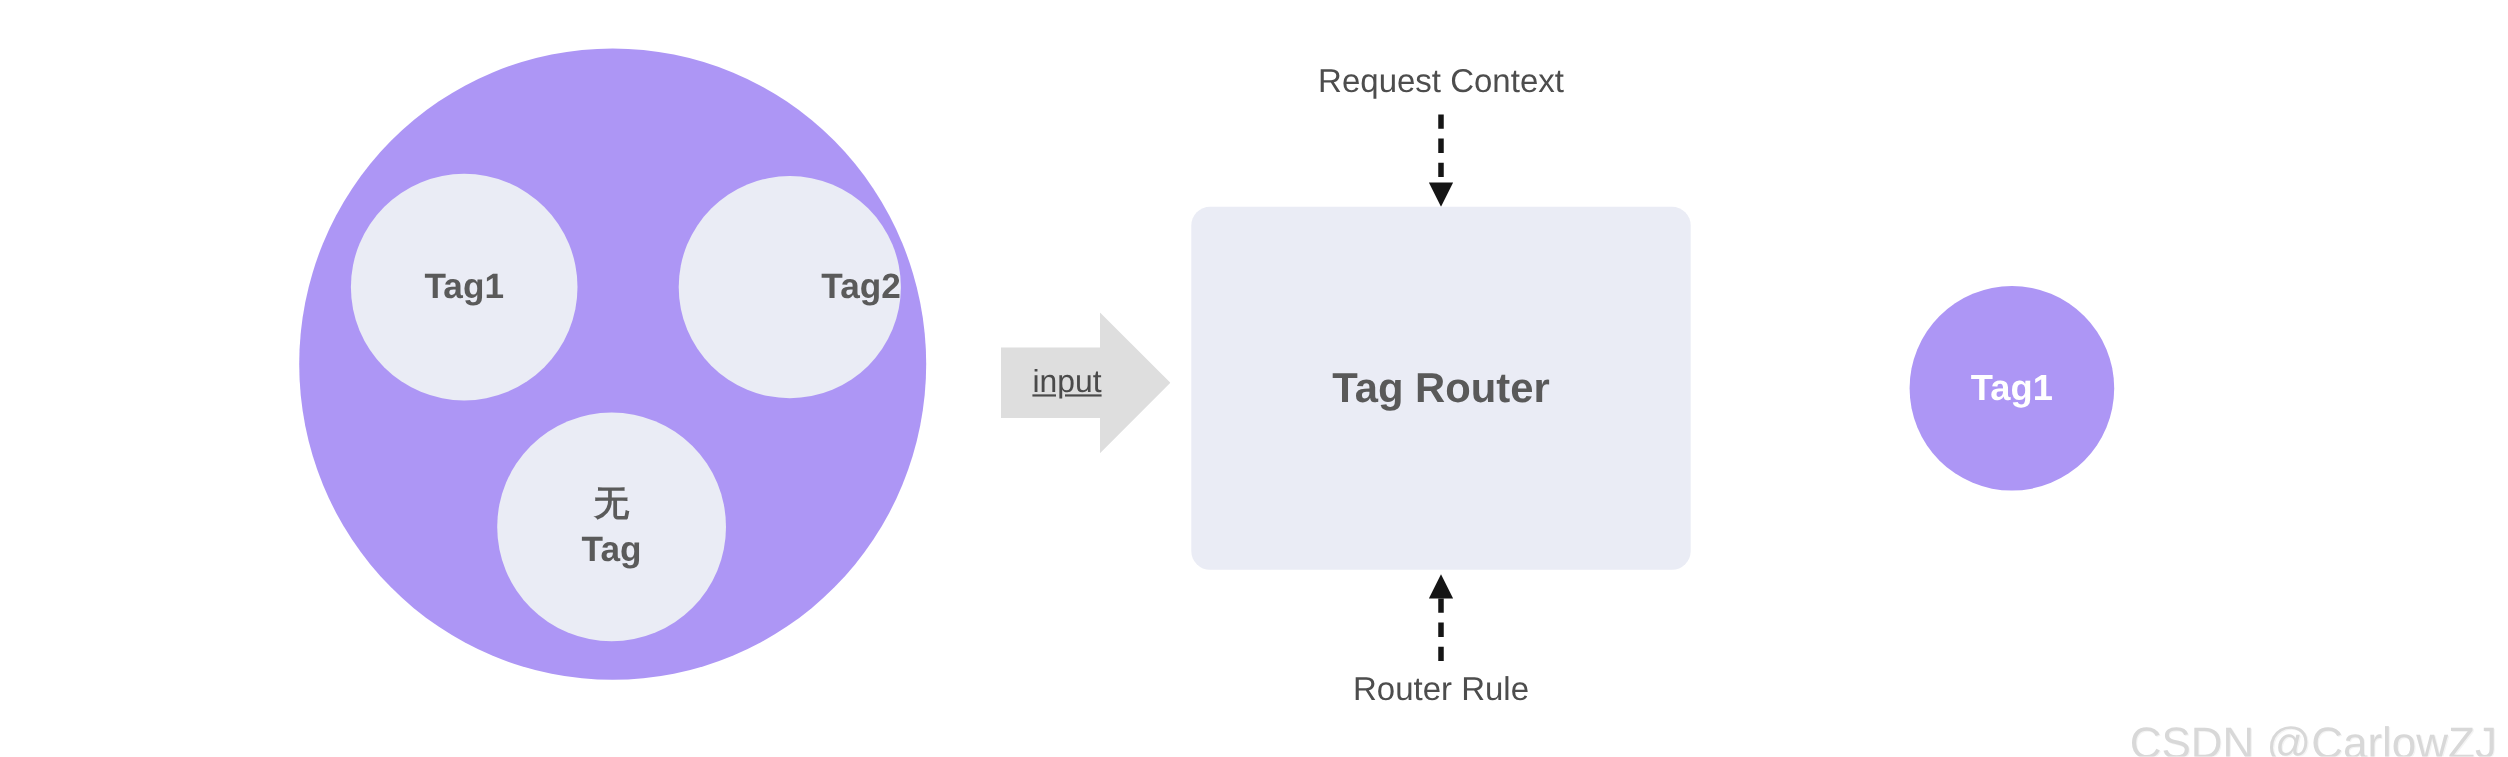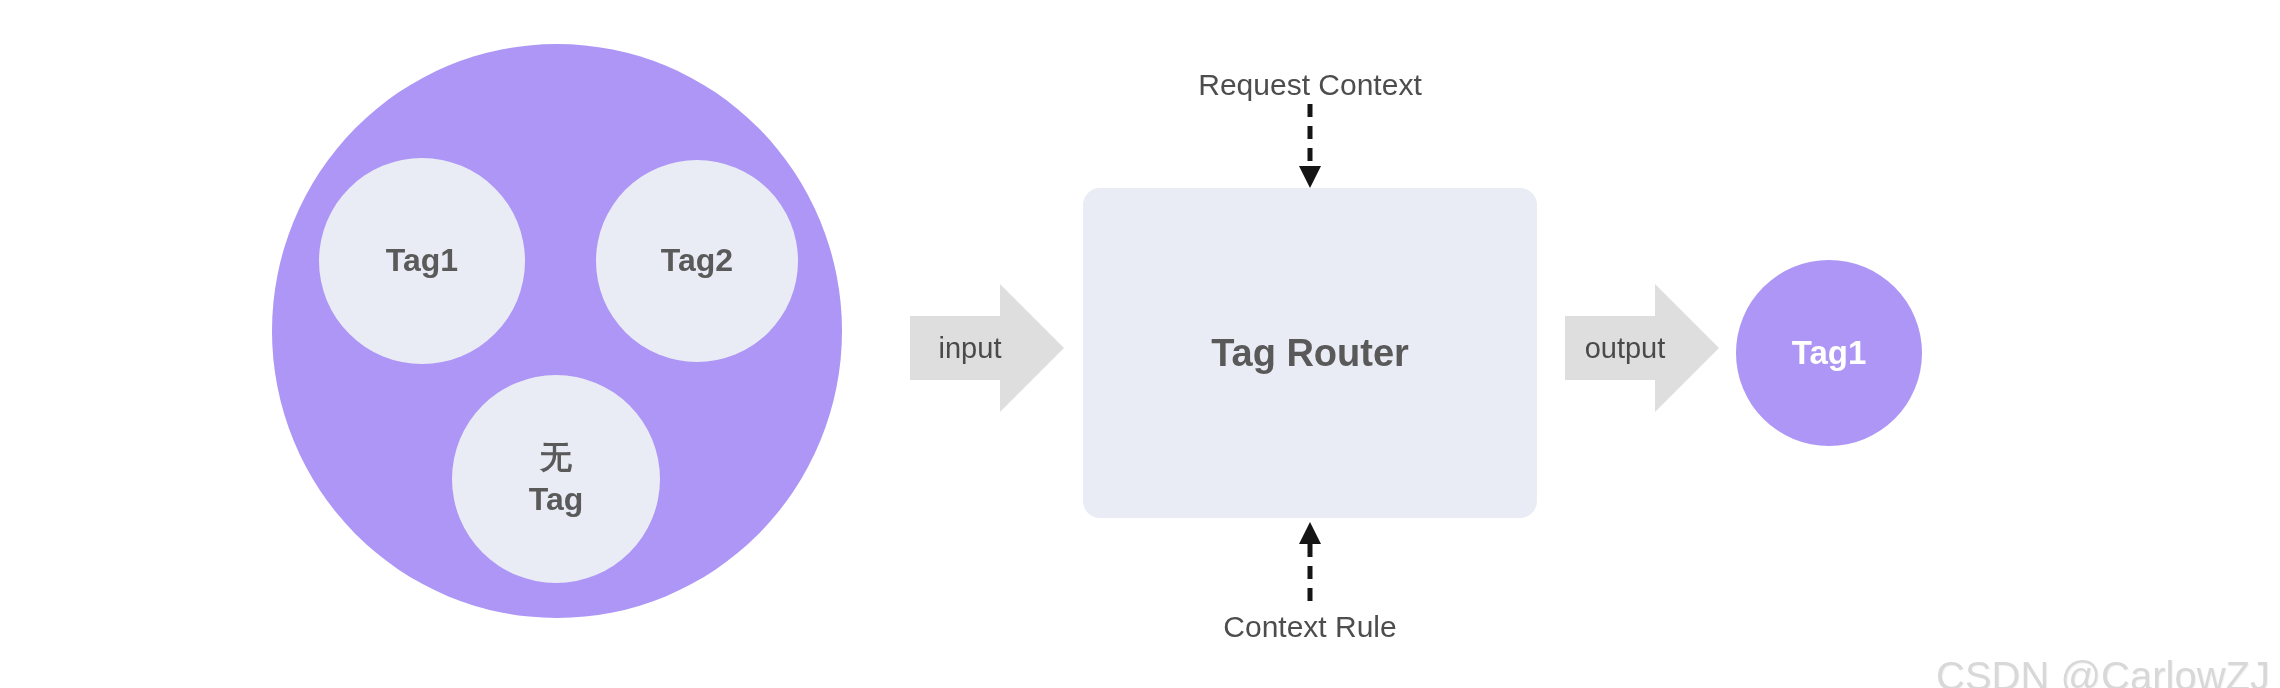--- a/index.html
+++ b/index.html
@@ -27,35 +27,36 @@
     align-items: center;
     justify-content: center;
     color: #5a5a5a;
     font-size: 32px;
     font-weight: 600;
     text-align: center;
     line-height: 1.3;
   }
   .pool-node .lbl { white-space: pre-line; }
   .pool-node.n1 { left: 47px;  top: 114px; width: 206px; height: 206px; }
-  .pool-node.n2 { left: 324px; top: 116px; width: 202px; height: 202px; }
+  .pool-node.n2 { left: 345px; top: 116px; width: 202px; height: 202px; justify-content: flex-end; }
   .pool-node.n3 { left: 180px; top: 331px; width: 208px; height: 208px; }
   
   .block-arrow { position: absolute; width: 154px; height: 128px; }
   .block-arrow.input  { left: 910px;  top: 284px; }
   .block-arrow.output { left: 1565px; top: 284px; }
   .block-arrow svg { position: absolute; left: 0; top: 0; }
   .block-arrow .arrow-label {
     position: absolute;
     left: 0; width: 120px;
     top: 50%;
     transform: translateY(-50%);
     text-align: center;
     font-size: 29px;
     color: #4a4a4a;
+    text-decoration: underline;
   }
   
   .router-box {
     position: absolute;
     left: 1083px; top: 188px;
     width: 454px; height: 330px;
     background: #eaecf5;
     border-radius: 17px;
     display: flex;
     align-items: center;
@@ -68,21 +69,21 @@
   }
   
   .annotation {
     position: absolute;
     left: 1090px;
     width: 440px;
     text-align: center;
     font-size: 30px;
     color: #4d4d4d;
   }
-  .annotation.top    { top: 58px; margin-top: 10px; }
+  .annotation.top    { top: 58px; }
   .annotation.bottom { top: 610px; }
   .dashed-arrow { position: absolute; width: 30px; }
   .dashed-arrow.down { left: 1295px; top: 100px; height: 92px; }
   .dashed-arrow.up   { left: 1295px; top: 518px; height: 92px; }
   
   .output-node {
     position: absolute;
     left: 1736px; top: 260px;
     width: 186px; height: 186px;
     background: #ad96f5;
@@ -136,28 +137,22 @@
   </svg>
 
   <div class="router-box">
     <span class="router-label">Tag Router</span>
   </div>
 
   <svg class="dashed-arrow up" viewBox="0 0 30 92">
     <polygon points="15,4 4,26 26,26" fill="#151515"></polygon>
     <line x1="15" y1="26" x2="15" y2="88" stroke="#151515" stroke-width="5" stroke-dasharray="13 9"></line>
   </svg>
-  <div class="annotation bottom">Context Rule</div>
+  <div class="annotation bottom">Router Rule</div>
 
-  <div class="block-arrow output">
-    <svg width="154" height="128" viewBox="0 0 154 128">
-      <polygon points="0,32 90,32 90,0 154,64 90,128 90,96 0,96" fill="#dedede"></polygon>
-    </svg>
-    <span class="arrow-label">output</span>
-  </div>
 
   <div class="output-node">
     <span>Tag1</span>
   </div>
 
   <div class="watermark">CSDN @CarlowZJ</div>
 
 </div>
 
 </body></html>

